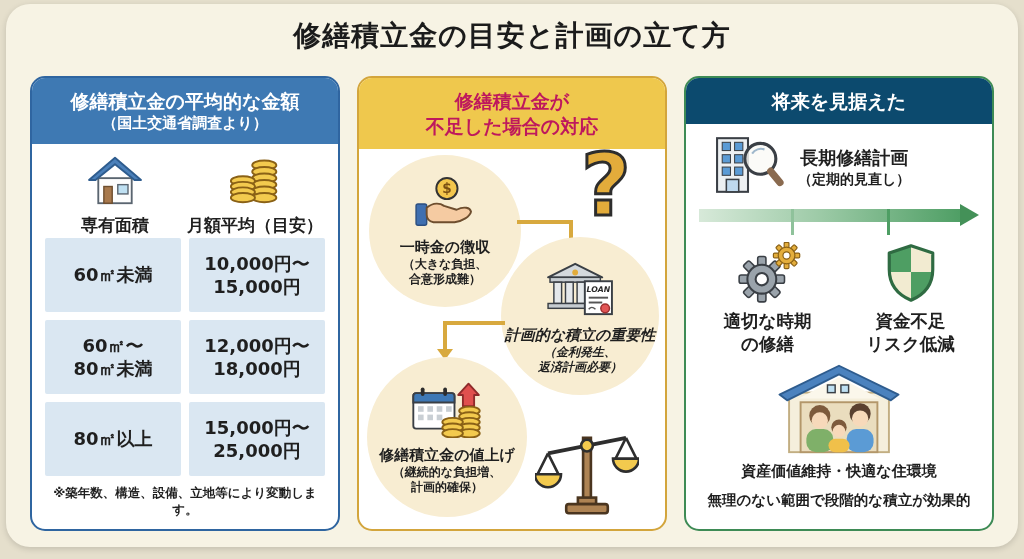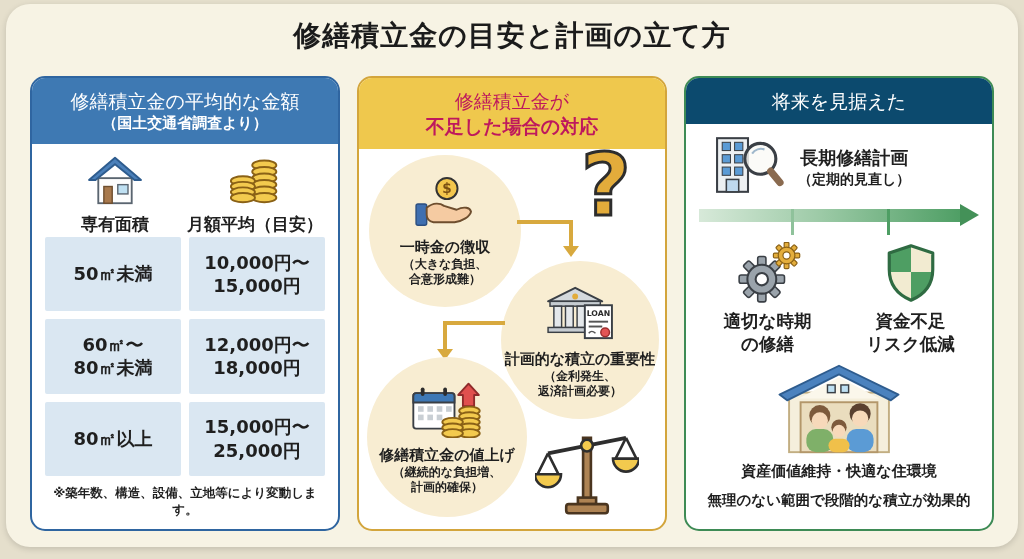--- a/index.html
+++ b/index.html
@@ -26,48 +26,48 @@
     flex:1;background:#FFFFFF;border-radius:15px;
     display:flex;flex-direction:column;overflow:hidden;
   }
   .panel.blue{border:2.5px solid #2F65A0;}
   .panel.gold{border:2.5px solid #D3A53C;}
   .panel.green{border:2.5px solid #3E8B55;}
   .panel-header{text-align:center;padding:11px 6px 10px;line-height:1.32;}
   .panel.blue .panel-header{background:#3E79B3;color:#FFFFFF;}
   .panel.gold .panel-header{background:#EFC84D;color:#be185d;}
   .panel.green .panel-header{background:#0c4a6e;color:#FFFFFF;}
-  .ph-line1{display:block;font-size:19px;font-weight:normal;}
+  .ph-line1{display:block;font-size:19px;font-weight:bold;}
   .ph-line2{display:block;font-size:15px;font-weight:bold;}
   .panel.gold .ph-line2{font-size:19px;}
   .panel.green .ph-line2{font-size:19px;}
 
   
   .left-body{flex:1;display:flex;flex-direction:column;padding:10px 13px 6px;}
-  .cols{display:flex;margin-bottom:1px;}
+  .cols{display:flex;margin-bottom:1px;font-family:Liberation Mono, monospace;}
   .col{flex:1;display:flex;flex-direction:column;align-items:center;gap:3px;}
   .col-label{font-weight:bold;font-size:17px;}
   .fee-table{flex:1;display:flex;flex-direction:column;gap:8px;}
   .trow{flex:1;display:flex;gap:8px;}
   .cell{
     flex:1;background:#DAE7F2;border-radius:2px;
     display:flex;flex-direction:column;justify-content:center;align-items:center;
     font-weight:bold;font-size:18px;line-height:1.3;text-align:center;
   }
   .footnote{font-weight:bold;font-size:12.5px;text-align:center;padding:9px 0 4px;}
 
   
   .mid-body{flex:1;position:relative;}
   .opt{
     position:absolute;border-radius:50%;background:#F8EDD2;
     display:flex;flex-direction:column;align-items:center;justify-content:center;
     text-align:center;line-height:1.25;
   }
   .opt1{left:10px;top:6px;width:152px;height:152px;}
-  .opt2{right:6px;top:112px;width:158px;height:158px;}
+  .opt2{right:6px;top:88px;width:158px;height:158px;font-style:italic;}
   .opt3{left:8px;top:208px;width:160px;height:160px;}
   .opt-title{font-weight:bold;font-size:15px;margin-top:3px;}
   .opt-note{font-weight:bold;font-size:12px;}
   .qmark{
     position:absolute;left:222px;top:-14px;
     font-size:86px;font-weight:bold;color:#E3AC3B;
     -webkit-text-stroke:3px #2D2D2D;
   }
   .hline,.vline{position:absolute;background:#D8A93E;}
   .a1h{left:158px;top:71px;width:56px;height:4px;}
@@ -145,21 +145,21 @@
                     <ellipse cx="17" cy="47" rx="13" ry="5"></ellipse>
                 </g>
               </svg>
             </span>
             <span class="col-label">月額平均（目安）</span>
           </div>
         </div>
         <div class="fee-table">
           <div class="trow">
             <div class="cell">
-              <span>50㎡未満</span>
+              <span>60㎡未満</span>
               <span></span>
             </div>
             <div class="cell">
               <span>10,000円〜</span>
               <span>15,000円</span>
             </div>
           </div>
           <div class="trow">
             <div class="cell">
               <span>60㎡〜</span>

